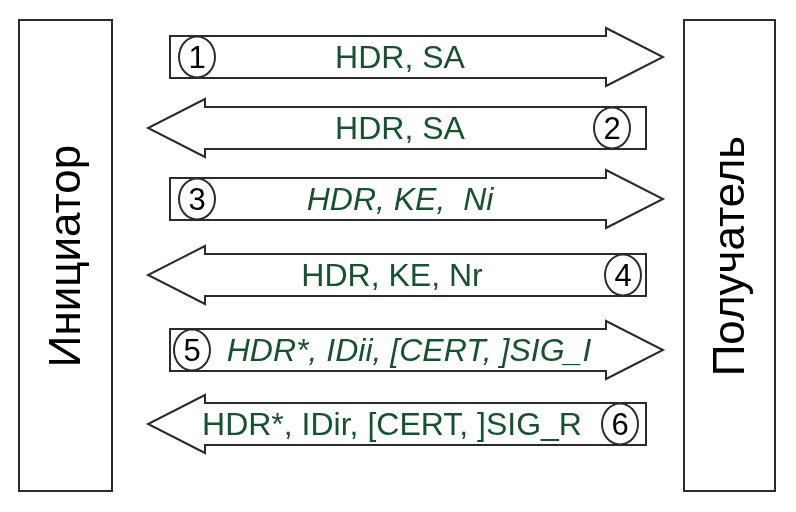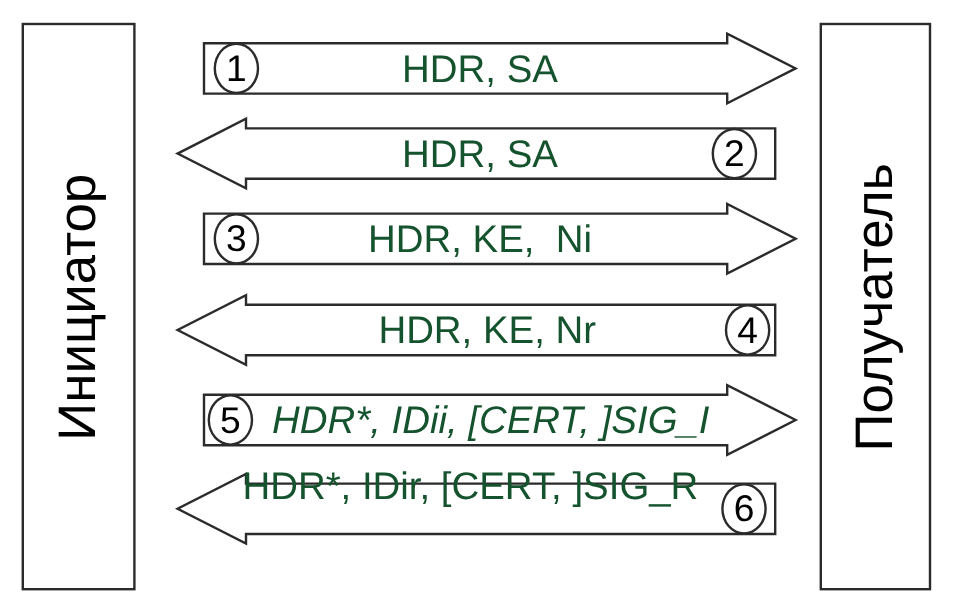--- a/index.html
+++ b/index.html
@@ -88,24 +88,24 @@
     <span class="actor-label">Получатель</span>
   </div>
 
   <div class="step-circle" style="left:197px; top:57px;">1</div>
   <div class="msg-label" style="left:400px; top:57px;">HDR, SA</div>
 
   <div class="step-circle" style="left:612px; top:128px;">2</div>
   <div class="msg-label" style="left:400px; top:128px;">HDR, SA</div>
 
   <div class="step-circle" style="left:197px; top:199px;">3</div>
-  <div class="msg-label" style="left:400px; top:199px;">HDR, KE,  Ni</div>
+  <div class="msg-label" style="left:400px; top:199px;font-style:italic;">HDR, KE,  Ni</div>
 
   <div class="step-circle" style="left:623px; top:275px;">4</div>
-  <div class="msg-label" style="left:406px; top:275px;text-align:center;">HDR, KE, Nr</div>
+  <div class="msg-label" style="left:392px; top:275px;text-align:center;">HDR, KE, Nr</div>
 
   <div class="step-circle" style="left:192px; top:350px;">5</div>
   <div class="msg-label" style="left:409px; top:350px;font-style:italic;">HDR*, IDii, [CERT, ]SIG_I</div>
 
   <div class="step-circle" style="left:620px; top:424px;">6</div>
-  <div class="msg-label" style="left:392px; top:405px;">HDR*, IDir, [CERT, ]SIG_R</div>
+  <div class="msg-label" style="left:392px; top:424px;">HDR*, IDir, [CERT, ]SIG_R</div>
 
 </div>
 
 </body></html>

